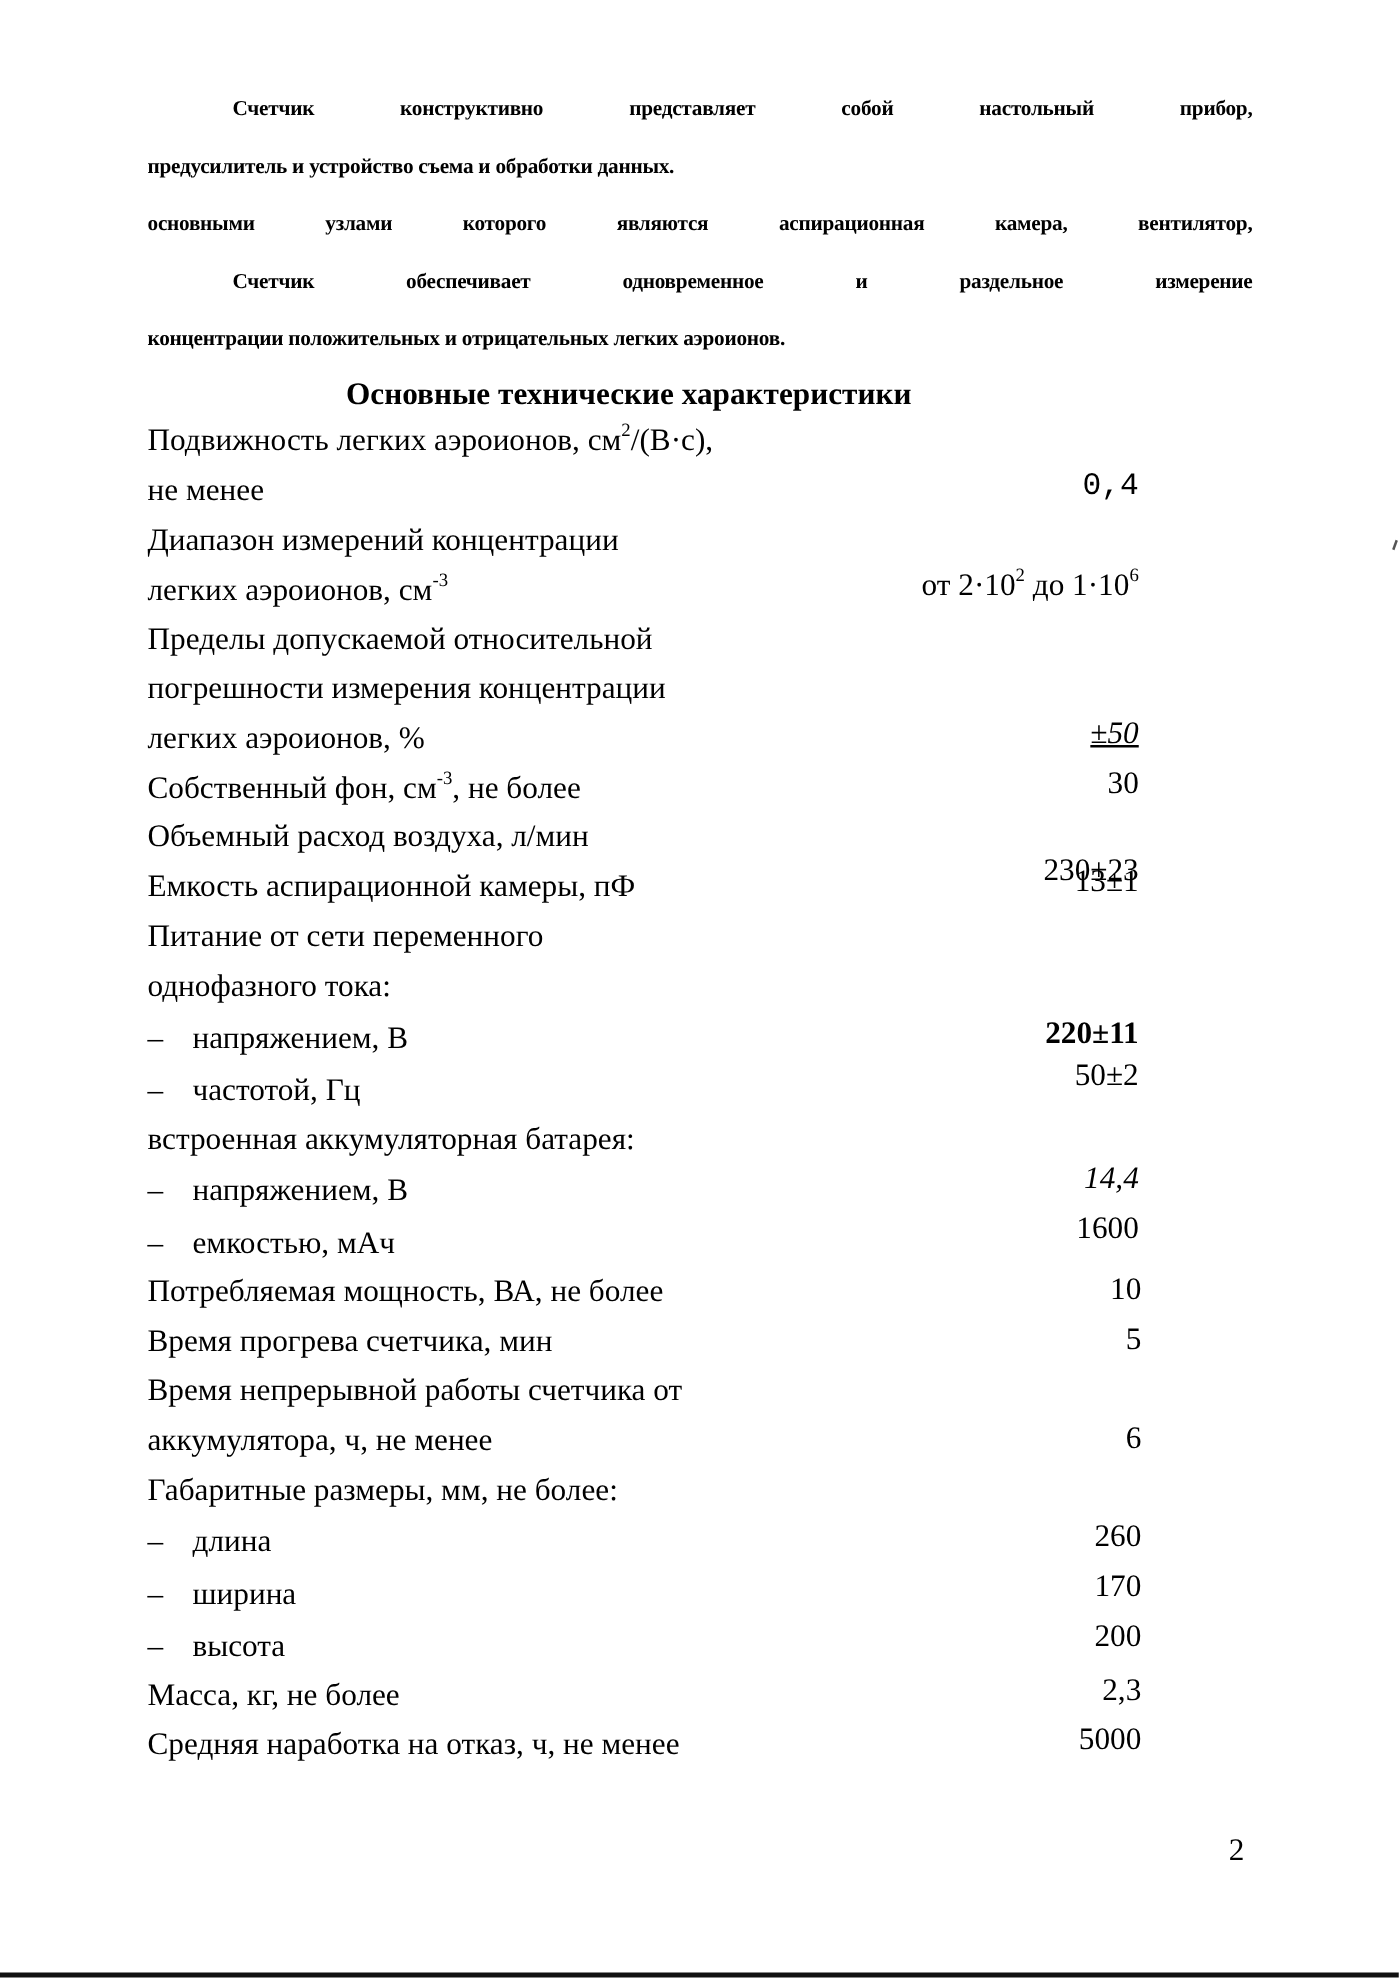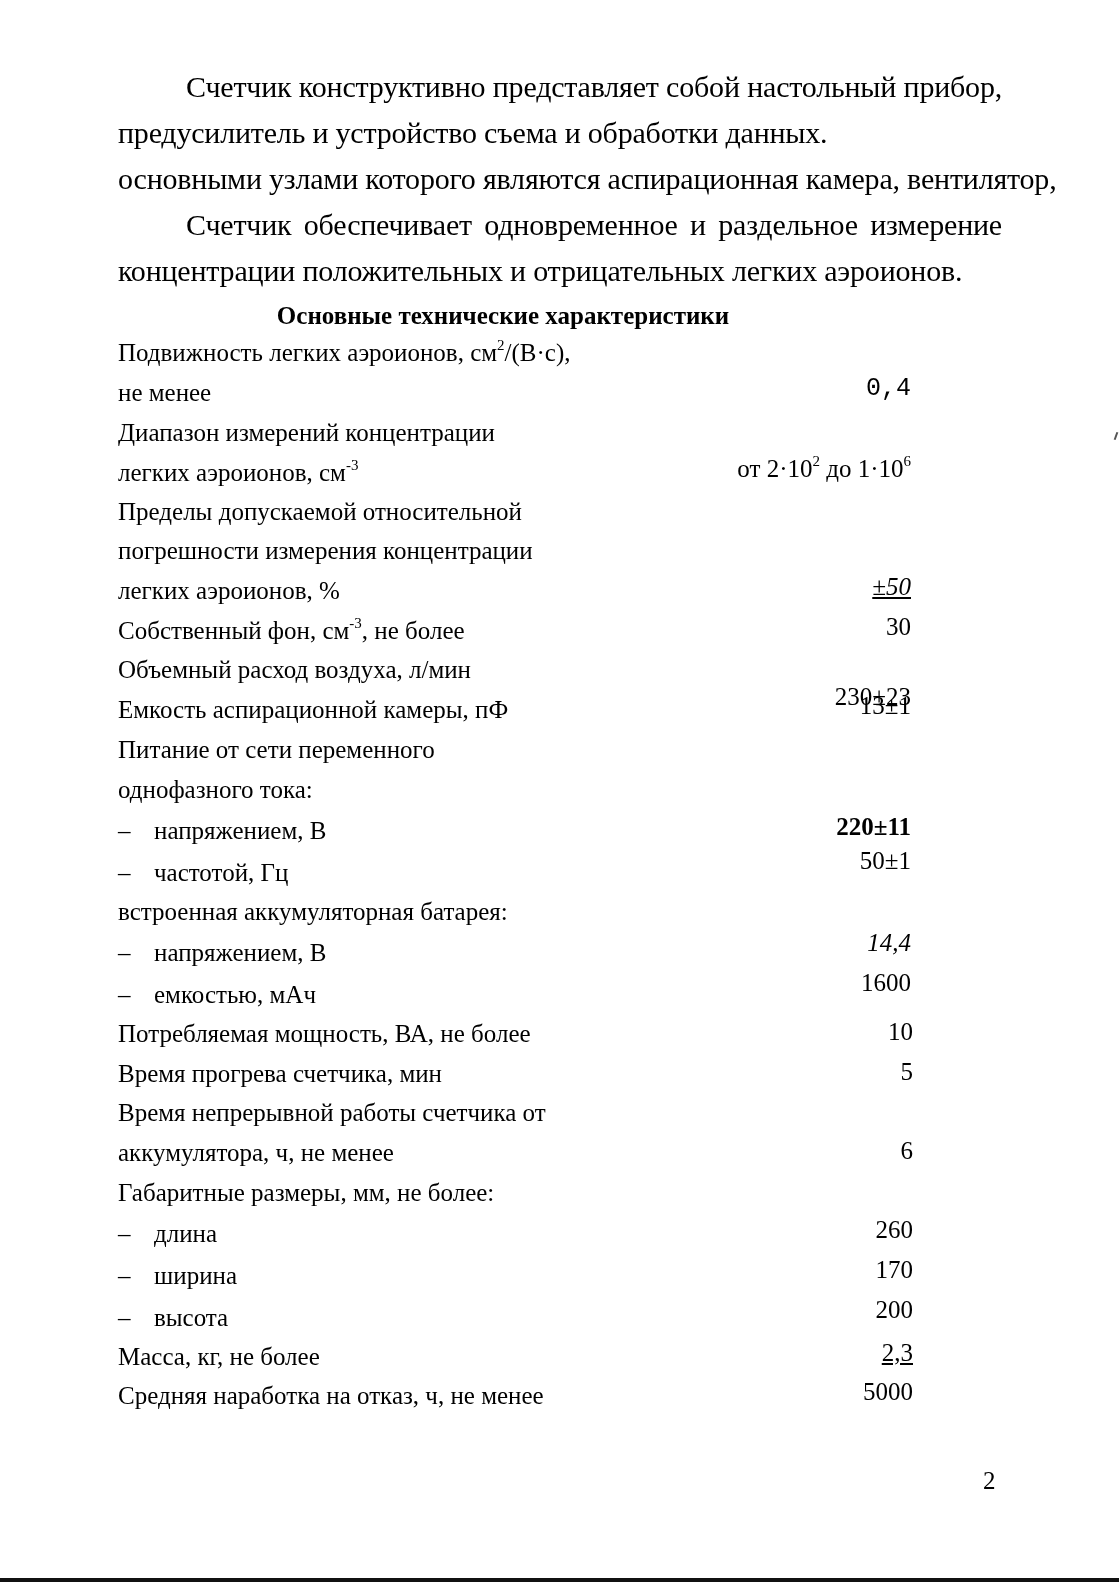--- a/index.html
+++ b/index.html
@@ -4,22 +4,23 @@
 <style>
   html, body { margin: 0; padding: 0; background: #ffffff; }
   body {
     width: 1119px; height: 1582px; position: relative; overflow: hidden;
     font-family: "Liberation Serif", "DejaVu Serif", serif;
     color: #000;
   }
   .page { position: absolute; left: 0; top: 0; width: 1119px; height: 1582px; }
   .para {
     position: absolute; left: 118px; width: 884px;
-    font-size: 30px; line-height: 46px; text-align: justify;
+    font-size: 17px; line-height: 46px; text-align: justify;
     letter-spacing: -0.2px;
+    font-weight: bold;
   }
   .para .line { display: block; text-align: justify; text-align-last: justify; white-space: nowrap; }
   .para .line.last { text-align-last: left; }
   .indent { padding-left: 68px; }
   .heading {
     position: absolute; left: 118px; width: 770px; top: 296px;
     text-align: center; font-weight: bold; font-size: 25px; line-height: 40px;
   }
   .spec { position: absolute; left: 118px; width: 783px; font-size: 25px; line-height: 30px; }
   .spec .label { position: absolute; left: 0; white-space: nowrap; }
@@ -90,21 +91,21 @@
   </div>
   <div class="spec" style="top:775px;">
     <span class="label">однофазного тока:</span>
   </div>
   <div class="spec" style="top:816px;">
     <span class="label"><span class="dash">–</span><span>напряжением,  В</span></span>
     <span class="value" style="right:-10px;top:-4px;font-weight:bold;">220±11</span>
   </div>
   <div class="spec" style="top:858px;">
     <span class="label"><span class="dash">–</span><span>частотой, Гц</span></span>
-    <span class="value" style="right:-10px;top:-12px;">50±1</span>
+    <span class="value" style="right:-10px;top:-12px;">50±2</span>
   </div>
   <div class="spec" style="top:897px;">
     <span class="label">встроенная аккумуляторная батарея:</span>
   </div>
   <div class="spec" style="top:938px;">
     <span class="label"><span class="dash">–</span><span>напряжением, В</span></span>
     <span class="value" style="right:-10px;top:-10px;font-style:italic;">14,4</span>
   </div>
   <div class="spec" style="top:980px;">
     <span class="label"><span class="dash">–</span><span>емкостью, мАч</span></span>
@@ -135,21 +136,21 @@
   <div class="spec" style="top:1261px;">
     <span class="label"><span class="dash">–</span><span>ширина</span></span>
     <span class="value" style="right:-12px;top:-6px;text-align:center;">170</span>
   </div>
   <div class="spec" style="top:1303px;">
     <span class="label"><span class="dash">–</span><span>высота</span></span>
     <span class="value" style="right:-12px;top:-8px;">200</span>
   </div>
   <div class="spec" style="top:1342px;">
     <span class="label">Масса, кг, не более</span>
-    <span class="value" style="right:-12px;top:-4px;text-decoration:underline;">2,3</span>
+    <span class="value" style="right:-12px;top:-4px;">2,3</span>
   </div>
   <div class="spec" style="top:1381px;">
     <span class="label">Средняя наработка на отказ, ч, не менее</span>
     <span class="value" style="right:-12px;top:-4px;">5000</span>
   </div>
 
   <div class="page-num">2</div>
   <div class="mark"></div>
   <div class="bottom-bar"></div>
 </div>

